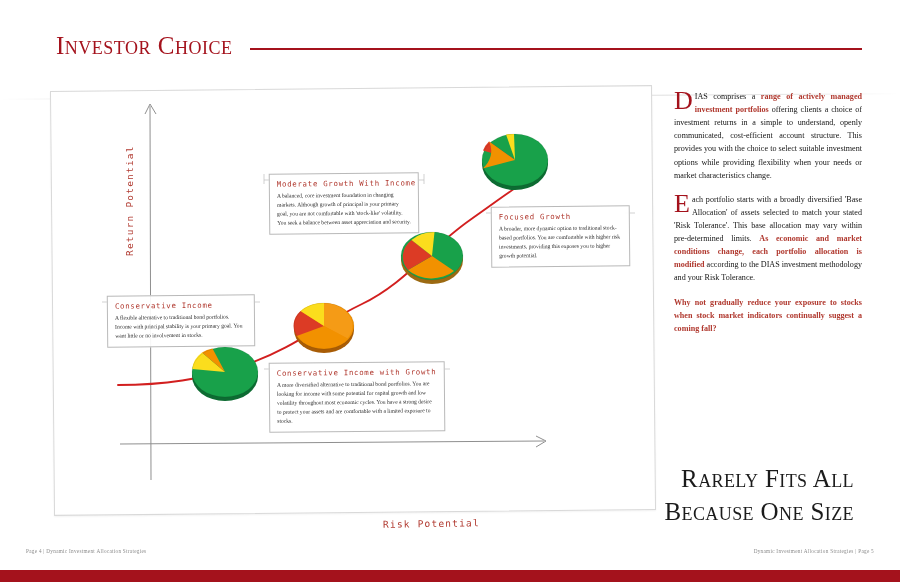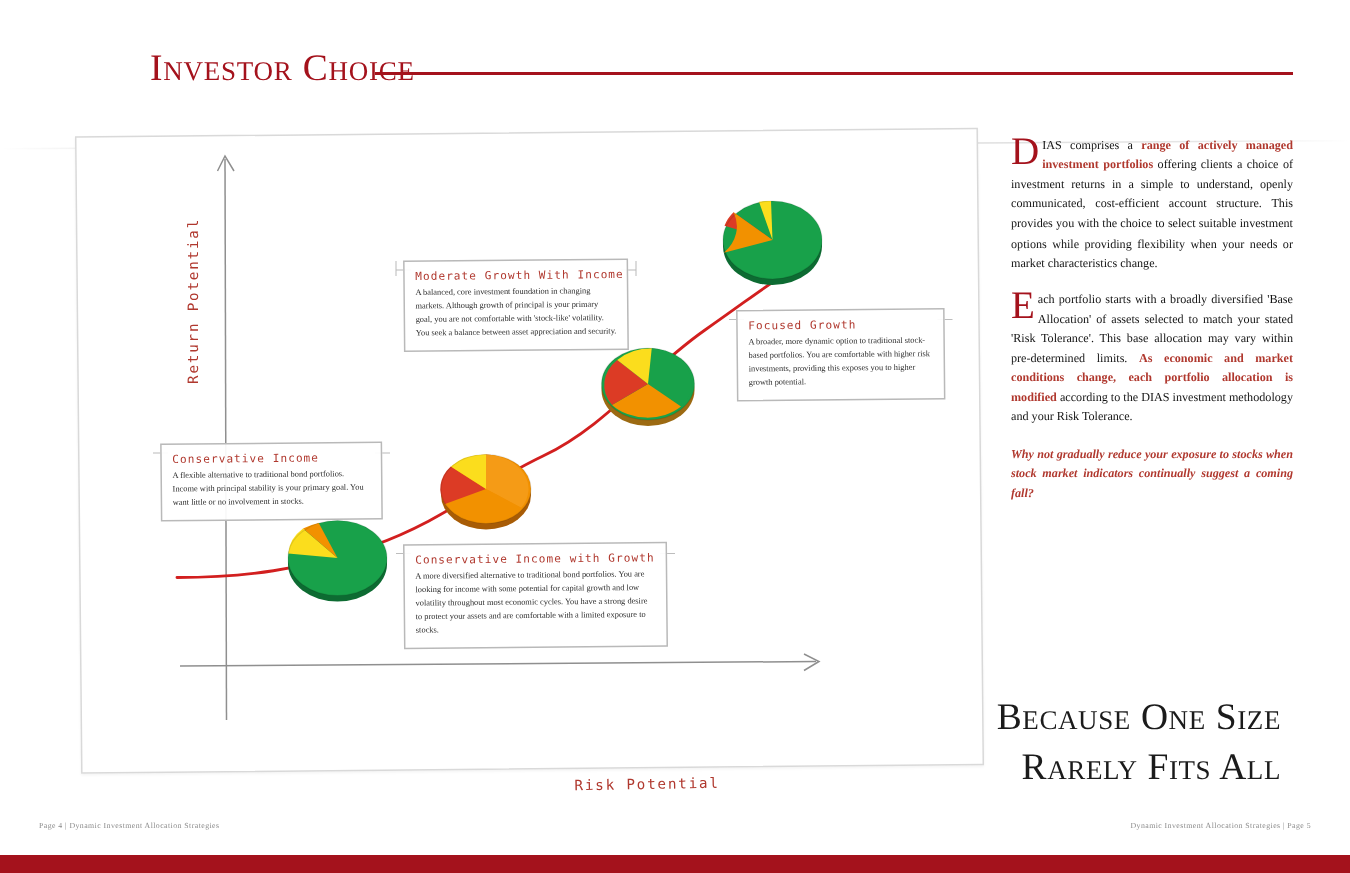--- a/index.html
+++ b/index.html
@@ -15,21 +15,20 @@
   
   .title{
     position:absolute;left:56px;top:32px;
     font-family:"Liberation Serif", serif;
     font-variant:small-caps;
     font-size:25px;
     letter-spacing:.5px;
     color:#a4121c;
     font-weight:400;
     white-space:nowrap;
-    margin-left:44px;
   }
   .title-rule{
     position:absolute;left:250px;top:48px;width:612px;height:2px;
     background:#a4121c;
   }
 
   
   .chart-panel{
     position:absolute;left:52px;top:88px;width:602px;height:425px;
   }
@@ -109,21 +108,21 @@
   }
   .dropcap{
     float:left;
     font-size:26px;
     line-height:20px;
     padding:1px 2px 0 0;
     color:#a4121c;
     font-family:"Liberation Serif", serif;
   }
   .hl{color:#b0382e;font-weight:bold;}
-  .redpara{color:#b0382e;font-weight:bold;font-style:italic;}
+  .redpara{color:#b0382e;font-weight:bold;}
 
   
   .tagline{
     position:absolute;right:46px;top:462px;width:420px;
     text-align:right;
     font-family:"Liberation Serif", serif;
     font-variant:small-caps;
     font-size:25px;
     line-height:1.32;
     color:#1b1b1b;
@@ -266,21 +265,21 @@
     <p>
       <span class="dropcap">D</span><span>IAS comprises a </span><span class="hl">range of actively managed investment portfolios</span><span> offering clients a choice of investment returns in a simple to understand, openly communicated, cost-efficient account structure. This provides you with the choice to select suitable investment options while providing flexibility when your needs or market characteristics change.</span>
     </p>
     <p>
       <span class="dropcap">E</span><span>ach portfolio starts with a broadly diversified 'Base Allocation' of assets selected to match your stated 'Risk Tolerance'. This base allocation may vary within pre-determined limits. </span><span class="hl">As economic and market conditions change, each portfolio allocation is modified</span><span> according to the DIAS investment methodology and your Risk Tolerance.</span>
     </p>
     <p class="redpara">Why not gradually reduce your exposure to stocks when stock market indicators continually suggest a coming fall?</p>
   </div>
 
   <div class="tagline">
+    <div>Rarely Fits All</div>
     <div>Because One Size</div>
-    <div>Rarely Fits All</div>
   </div>
 
   <div class="footer-left">Page 4 | Dynamic Investment Allocation Strategies</div>
   <div class="footer-right">Dynamic Investment Allocation Strategies | Page 5</div>
   <div class="footer-bar"></div>
 
 </div>
 
 </body></html>

